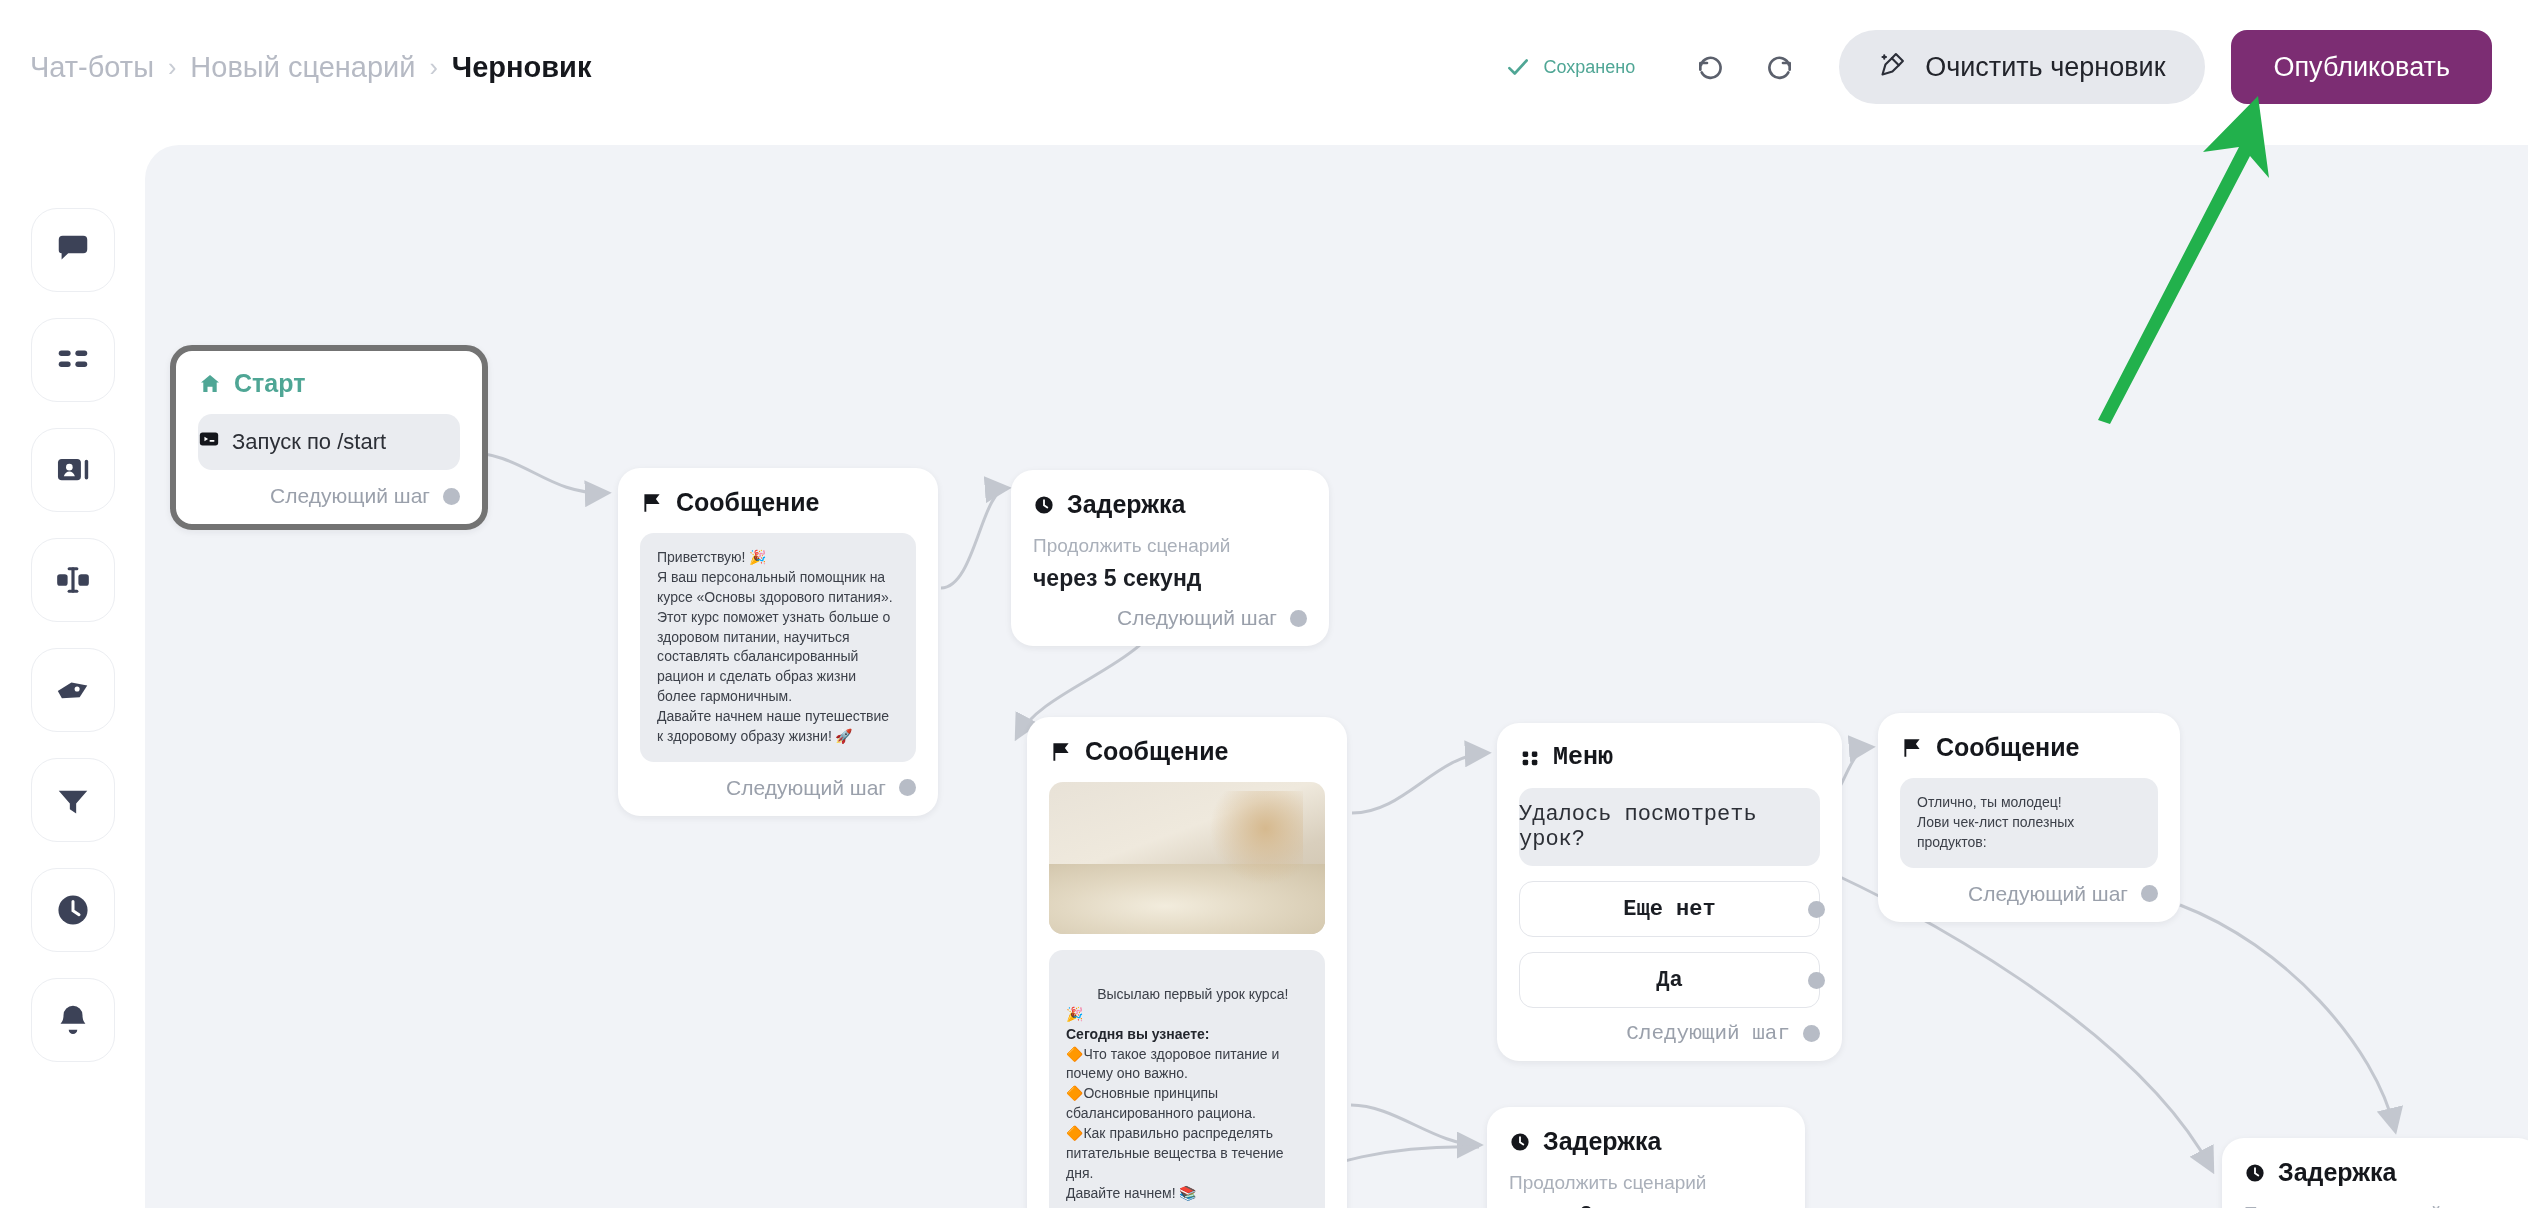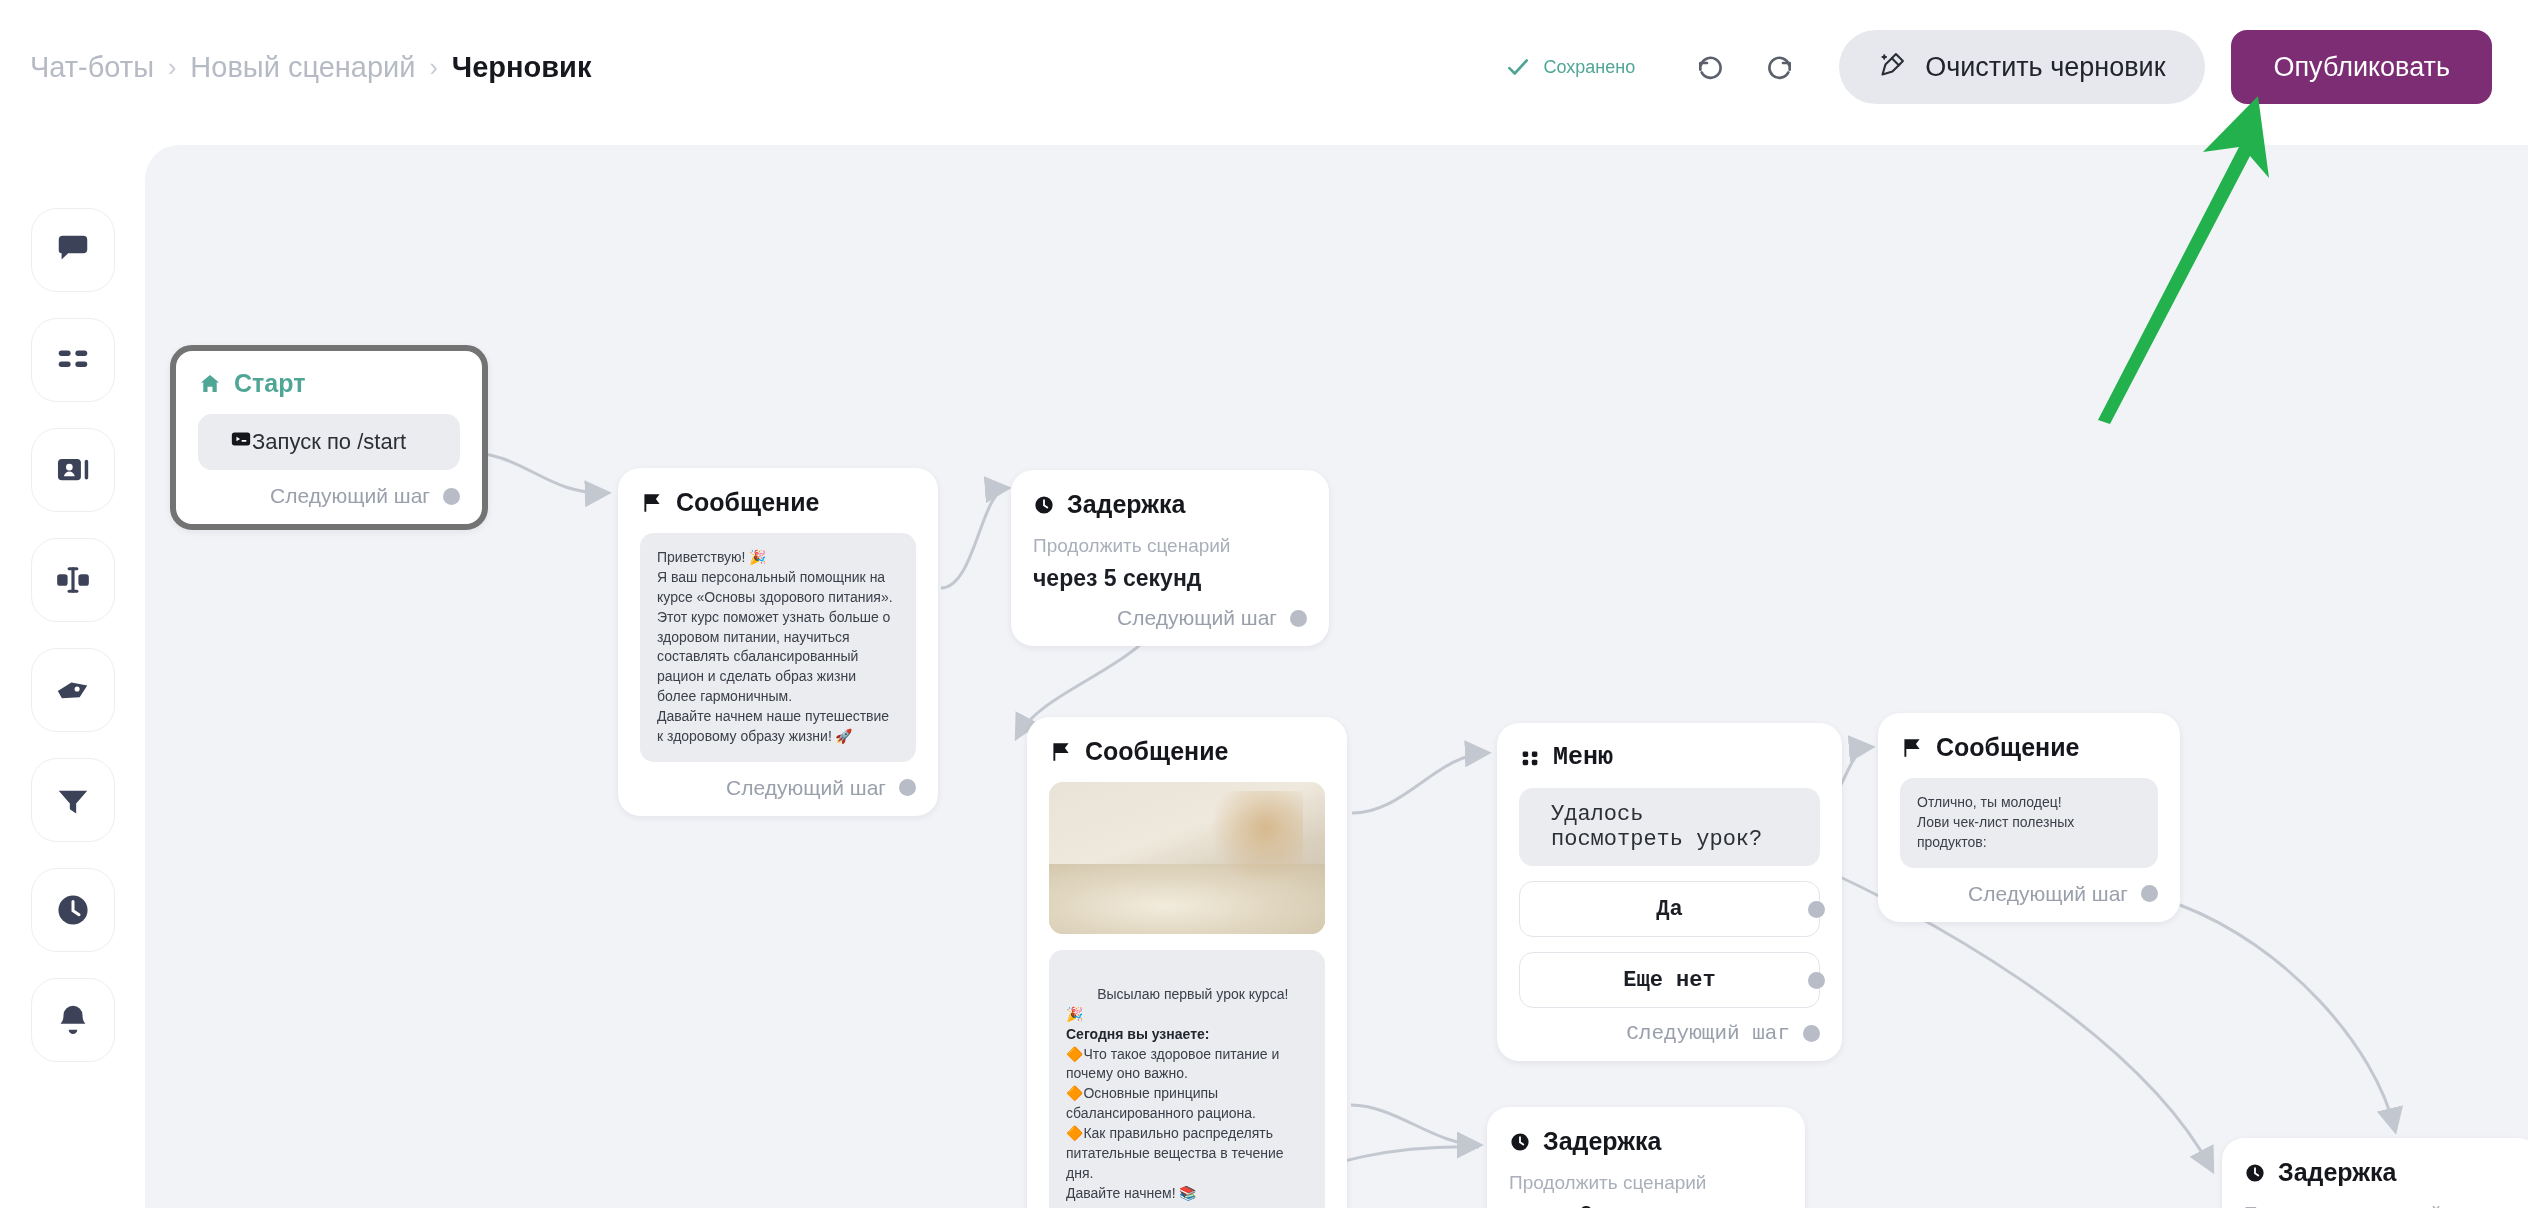--- a/index.html
+++ b/index.html
@@ -101,23 +101,23 @@
   .node-head {
     display: flex; align-items: center; gap: 12px;
     font-size: 25px; font-weight: 700; color: #15171c;
     margin-bottom: 16px;
   }
   .node.start .node-head { color: #4fa695; }
   .node-head svg { display: block; flex: none; }
 
   .chip {
     background: #eaecf0; border-radius: 14px;
-    padding: 14px 32px;
+    padding: 14px 0;
     font-size: 22px; color: #2c2f36;
-    display: flex; align-items: center; 
+    display: flex; align-items: center; gap: 12px;
   }
   .bubble {
     background: #eaecf0; border-radius: 14px;
     padding: 15px 17px;
     font-size: 14px; line-height: 1.42; color: #3c4049;
     white-space: pre-wrap;
   }
   .bubble b { color: #23262d; }
 
   .nextstep {
@@ -407,25 +407,25 @@
             <rect x="4" y="5" width="6" height="6" rx="1.6"></rect>
               <rect x="14" y="5" width="6" height="6" rx="1.6"></rect>
             <rect x="4" y="14" width="6" height="6" rx="1.6"></rect>
               <rect x="14" y="14" width="6" height="6" rx="1.6"></rect>
           </svg>
         </span>
         <span>Меню</span>
       </div>
       <div class="chip">Удалось посмотреть урок?</div>
       <div class="menu-btn">
+        <span>Еще нет</span>
+        <span class="dot"></span>
+      </div>
+      <div class="menu-btn">
         <span>Да</span>
-        <span class="dot"></span>
-      </div>
-      <div class="menu-btn">
-        <span>Еще нет</span>
         <span class="dot"></span>
       </div>
       <div class="nextstep">
         <span>Следующий шаг</span>
         <span class="dot"></span>
       </div>
     </div>
 
     <div class="node" style="left:1733px; top:568px; width:302px;">
       <div class="node-head">

